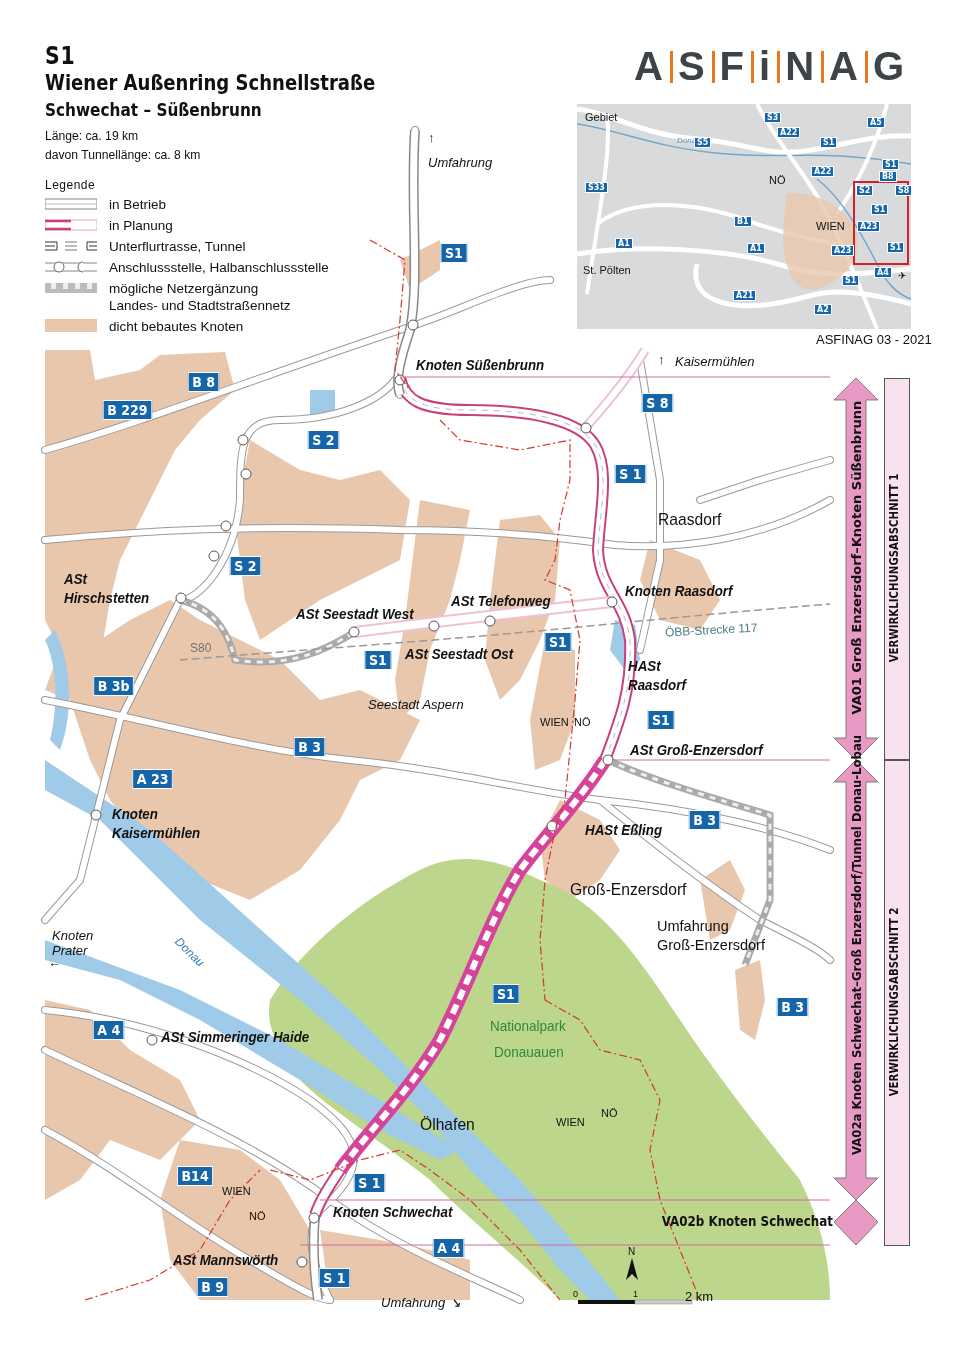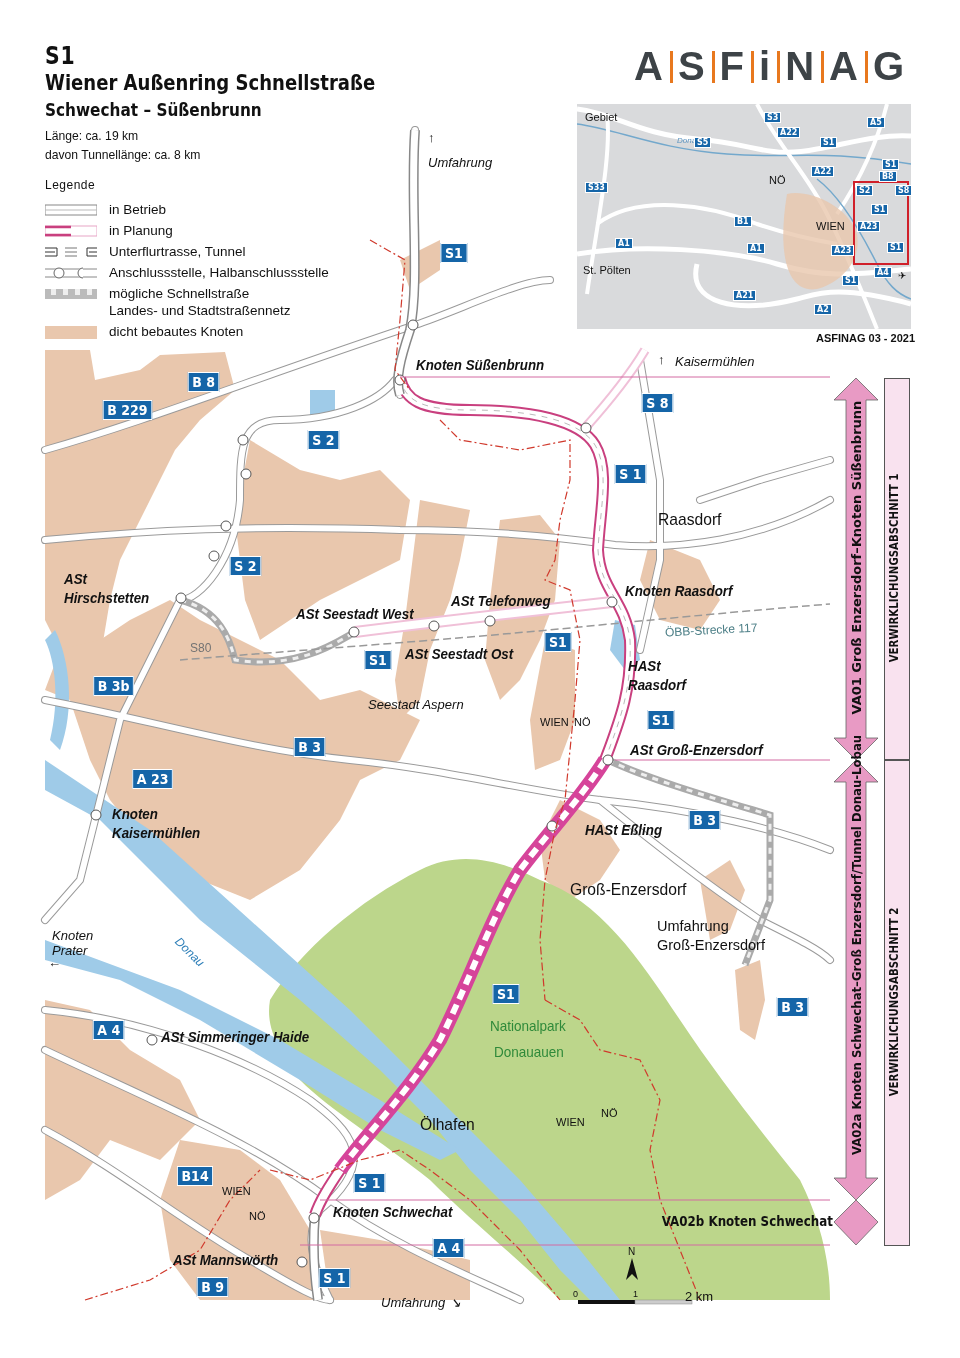--- a/index.html
+++ b/index.html
@@ -3,21 +3,21 @@
 <meta charset="utf-8">
 <style>
   html, body { margin:0; padding:0; background:#ffffff; }
   body { width:960px; height:1358px; position:relative; overflow:hidden; font-family:"Liberation Sans", sans-serif; color:#111; }
   .abs { position:absolute; }
   .title-s1 { left:45px; top:42px; font-size:24px; font-weight:bold; letter-spacing:1px; font-family:"DejaVu Sans", sans-serif; transform:scaleX(0.85); transform-origin:left; }
   .title-main { left:45px; top:70px; font-size:22px; font-weight:bold; font-family:"DejaVu Sans", sans-serif; transform:scaleX(0.82); transform-origin:left; white-space:nowrap; }
   .title-sub { left:45px; top:99px; font-size:18px; font-weight:bold; font-family:"DejaVu Sans", sans-serif; transform:scaleX(0.85); transform-origin:left; white-space:nowrap; }
   .meta { left:45px; font-size:13.5px; transform:scaleX(0.9); transform-origin:left; white-space:nowrap; }
   .legend-title { left:45px; top:178px; font-size:12px; letter-spacing:0.5px; }
-  .legend-row { left:45px; height:20px; display:flex; align-items:flex-end; font-size:13.5px; white-space:nowrap; }
+  .legend-row { left:45px; height:20px; display:flex; align-items:flex-start; font-size:13.5px; white-space:nowrap; }
   .legend-sym { width:52px; height:14px; margin-right:12px; position:relative; flex-shrink:0; }
   .logo { left:634px; top:44px; font-size:40px; font-weight:bold; color:#3d4347; letter-spacing:2px; display:flex; align-items:center; font-family:"Liberation Sans", sans-serif; }
   .logo .bar { width:3px; height:32px; background:#e8781e; margin:0 5px; display:inline-block; }
   .overview { left:577px; top:104px; width:334px; height:225px; background:#d9dadc; overflow:hidden; }
   .ov-label { position:absolute; font-size:11px; color:#111; }
   .shield { position:absolute; background:#1565a8; color:#fff; font-weight:bold; font-family:"DejaVu Sans", sans-serif; text-align:center; border:1px solid #fff; box-sizing:border-box; }
   .shield.big { font-size:14px; height:20px; line-height:19px; padding:0 4px; transform:scaleX(0.9); }
   .shield.small { font-size:8px; height:11px; line-height:10px; padding:0 2px; }
   .place { position:absolute; font-style:italic; font-weight:bold; font-size:14.5px; white-space:nowrap; transform:scaleX(0.92); transform-origin:left; }
   .town { position:absolute; font-size:17px; white-space:nowrap; transform:scaleX(0.92); transform-origin:left; }
@@ -76,21 +76,21 @@
   </div>
   <span>Anschlussstelle, Halbanschlussstelle</span>
 </div>
 <div class="abs legend-row" style="top:281px">
   <div class="legend-sym">
     <svg width="52" height="14">
         <rect x="0" y="2" width="52" height="10" fill="#bbb"></rect>
         <path d="M6 5 H11 M18 5 H23 M30 5 H35 M42 5 H47" stroke="#eee" stroke-width="6"></path>
       </svg>
   </div>
-  <span>mögliche Schnellstraße</span>
+  <span>mögliche Netzergänzung</span>
 </div>
 <div class="abs legend-row" style="top:298px; left:109px">
   <span>Landes- und Stadtstraßennetz</span>
 </div>
 <div class="abs legend-row" style="top:319px">
   <div class="legend-sym" style="background:#e9c7ad; height:13px;"></div>
   <span>dicht bebautes Knoten</span>
 </div>
 
 <div class="abs logo">
@@ -145,21 +145,21 @@
   <div class="shield small" style="left:38px;top:134px">A1</div>
   <div class="shield small" style="left:170px;top:139px">A1</div>
   <div class="shield small" style="left:254px;top:141px">A23</div>
   <div class="shield small" style="left:310px;top:138px">S1</div>
   <div class="shield small" style="left:297px;top:163px">A4</div>
   <div class="shield small" style="left:265px;top:171px">S1</div>
   <div class="shield small" style="left:156px;top:186px">A21</div>
   <div class="shield small" style="left:237px;top:200px">A2</div>
   <div class="ov-label" style="left:321px;top:166px;font-size:10px">✈</div>
 </div>
-<div class="abs" style="left:816px;top:332px;font-size:11px;font-weight:bold">ASFINAG  03 - 2021</div>
+<div class="abs" style="left:816px;top:332px;font-size:13px;font-weight:normal">ASFINAG  03 - 2021</div>
 
 <svg class="abs" style="left:0;top:0" width="960" height="1358">
 
   <g fill="#e9c7ad">
     <path d="M45 350 L90 350 L95 380 L140 370 L160 355 L225 352 L235 390 L200 420 L175 450 L150 500 L120 560 L110 600 L100 660 L80 680 L60 650 L45 620 Z"></path>
     <path d="M45 690 L70 700 L90 760 L110 800 L150 850 L200 880 L250 900 L300 870 L340 820 L360 780 L400 760 L420 720 L360 690 L320 700 L280 660 L240 640 L200 620 L170 600 L130 620 L100 640 L60 650 Z"></path>
     <path d="M250 440 L300 470 L340 480 L380 470 L410 500 L400 560 L360 580 L320 600 L290 620 L260 640 L245 600 L240 560 L235 520 Z"></path>
     <path d="M420 500 L470 510 L460 560 L450 600 L430 650 L420 700 L400 720 L395 680 L405 620 Z"></path>
     <path d="M500 520 L540 515 L560 540 L555 600 L540 640 L520 680 L500 700 L485 660 L490 600 Z"></path>
     <path d="M545 640 L575 650 L575 720 L560 760 L535 770 L530 720 Z"></path>

